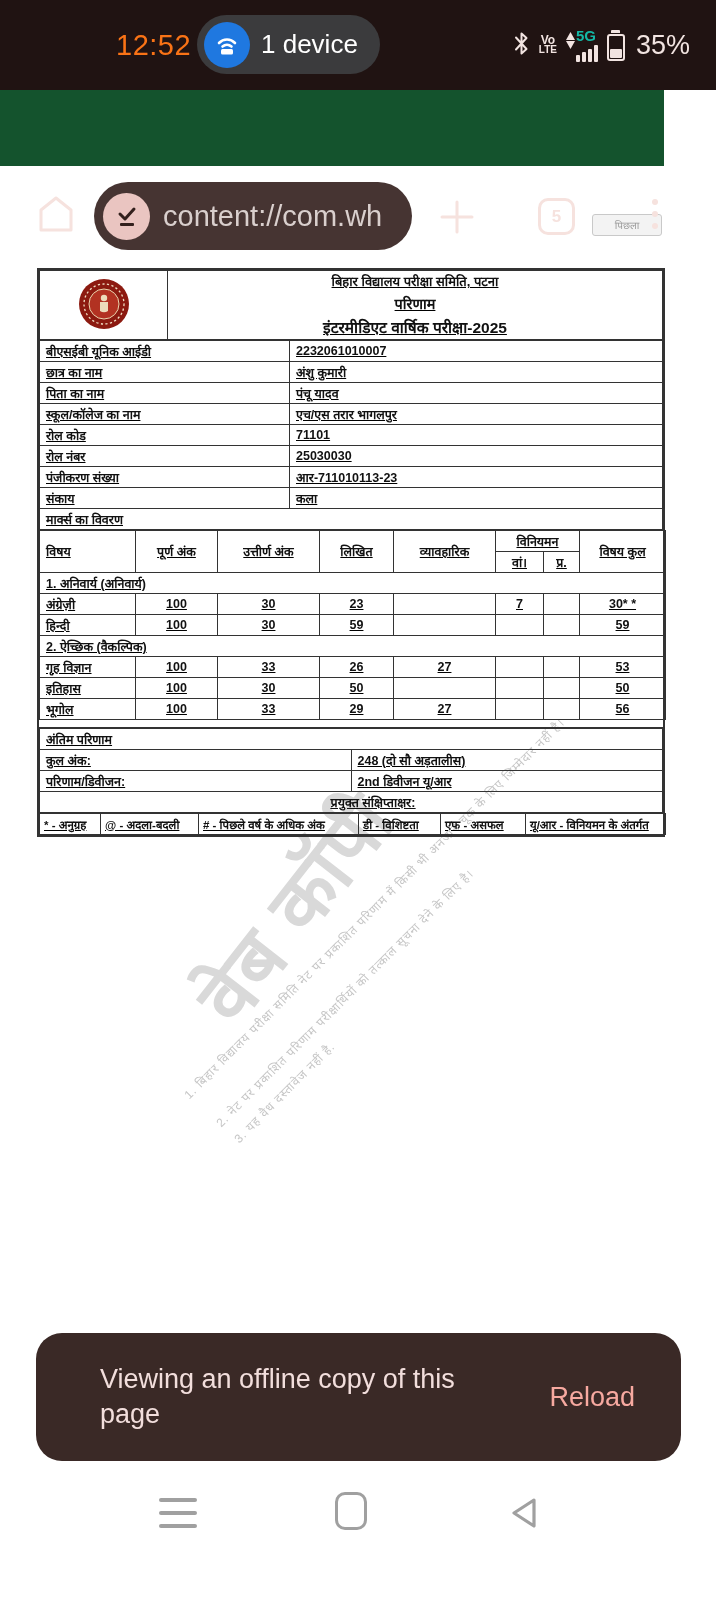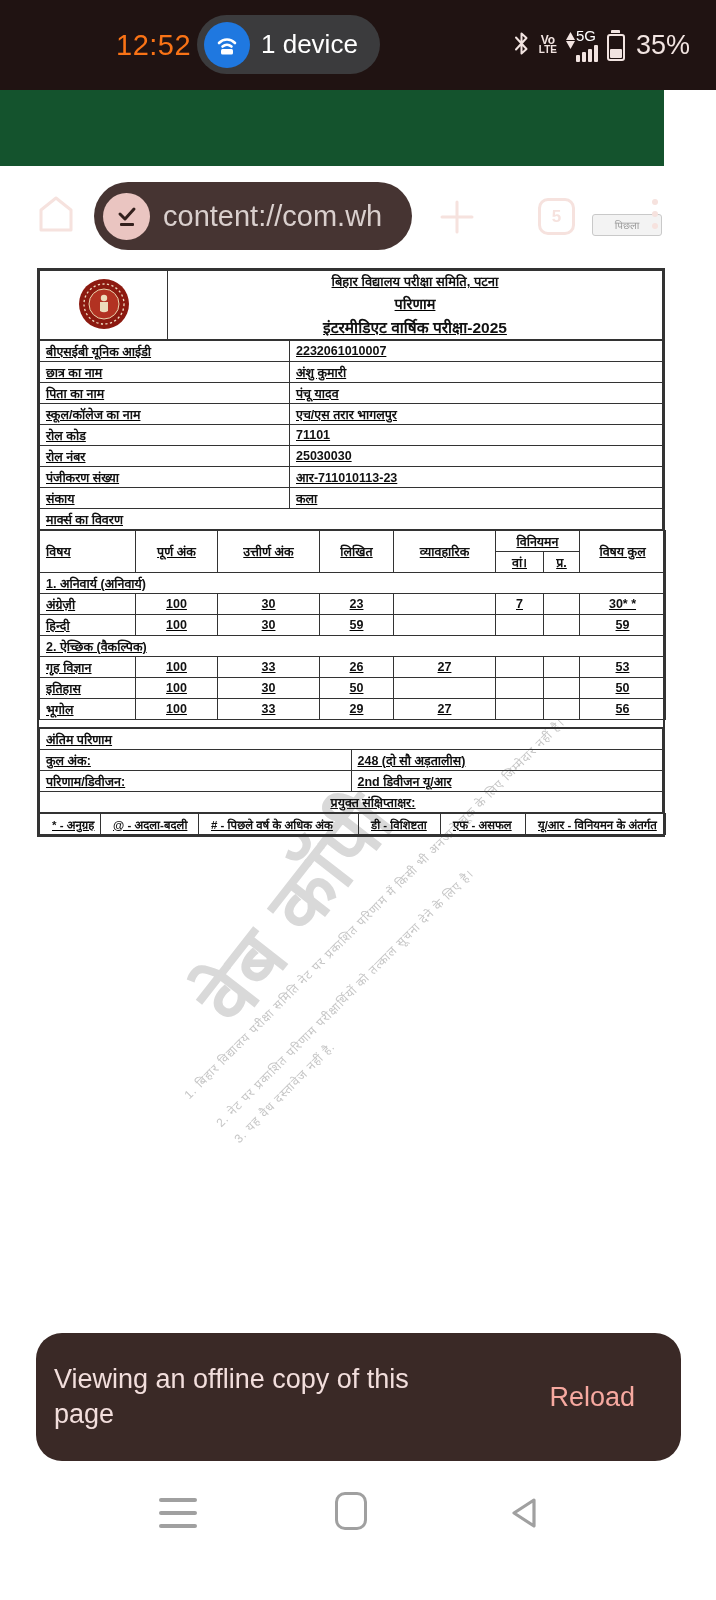--- a/index.html
+++ b/index.html
@@ -19,21 +19,21 @@
                     display:flex; align-items:center; justify-content:center; }
   .hotspot-label { color:#ffffff; font-size:26px; font-weight:500; }
   .status-right { position:absolute; right:26px; top:0; height:90px; display:flex;
                   align-items:center; gap:9px; }
   .volte { display:flex; flex-direction:column; align-items:center; color:#f2e4e1;
            font-weight:bold; line-height:10px; }
   .volte b { font-size:12px; } .volte i { font-style:normal; font-size:10px; }
   .netgrp { display:flex; align-items:flex-start; gap:1px; }
   .arrows { display:flex; flex-direction:column; gap:1px; margin-top:3px; }
   .fivegcol { display:flex; flex-direction:column; align-items:flex-start; }
-  .fiveg { color:#ffffff; font-size:15px; font-weight:normal; line-height:14px; }
+  .fiveg { color:#14b8a6; font-size:15px; font-weight:bold; line-height:14px; }
   .bars { display:flex; align-items:flex-end; gap:2px; margin-top:2px; }
   .bars span { width:4px; background:#f2e4e1; border-radius:1px; display:block; }
   .bars .b1{height:7px;} .bars .b2{height:10px;} .bars .b3{height:13px;} .bars .b4{height:17px;}
   .battery { display:flex; flex-direction:column; align-items:center; }
   .bat-cap { width:9px; height:3px; background:#f2e4e1; border-radius:1px 1px 0 0; }
   .bat-body { width:18px; height:27px; border:2px solid #f2e4e1; border-radius:3px;
               position:relative; margin-top:1px; }
   .bat-fill { position:absolute; left:1px; right:1px; bottom:1px; height:35%;
               background:#f2e4e1; border-radius:1px; }
   .bat-pct { color:#f2e4e1; font-size:27px; font-weight:500; margin-left:2px; }
@@ -88,28 +88,28 @@
   .hdr-text-cell { text-align:center; white-space:normal; }
   .hdr-org { font-size:13px; } .hdr-title { font-size:14.5px; margin-top:3px; }
   .hdr-exam { font-size:15.5px; margin-top:3px; }
   .info-label { width:250px; }
   .caption-row td { border-bottom-width:1px; }
   .marks td { text-align:center; }
   .marks td.subj { text-align:left; }
   .gaprow { height:8px; border-bottom:1px solid #333; }
   .abbr-cell { text-align:center; }
   .abbr-cell span { text-decoration:underline;padding-left:44px; }
-  .legend td { font-size:11.5px; padding:1px 12px; }
+  .legend td { font-size:11.5px; padding:1px 4px; }
 
   
   .snackbar { position:absolute; left:36px; top:1333px; width:645px; height:128px;
               background:#3a2926; border-radius:26px; display:flex; align-items:center;
               z-index:6; }
   .snack-msg { color:#f2dedc; font-size:27px; line-height:35px; width:410px;
-               margin-left:18px; }
+               margin-left:64px; }
   .snack-action { color:#f7a9a0; font-size:27px; font-weight:500; margin-left:auto;
                   margin-right:46px; }
 
   
   .navbar { position:absolute; left:0; top:1480px; width:716px; height:120px;
             background:#fff; z-index:6; }
   .nav-menu { position:absolute; left:159px; top:18px; display:flex;
               flex-direction:column; gap:9px; }
   .nav-menu span { width:38px; height:4px; border-radius:2px; background:#a0a0a0; display:block; }
   .nav-home { position:absolute; left:335px; top:12px; width:32px; height:38px;

